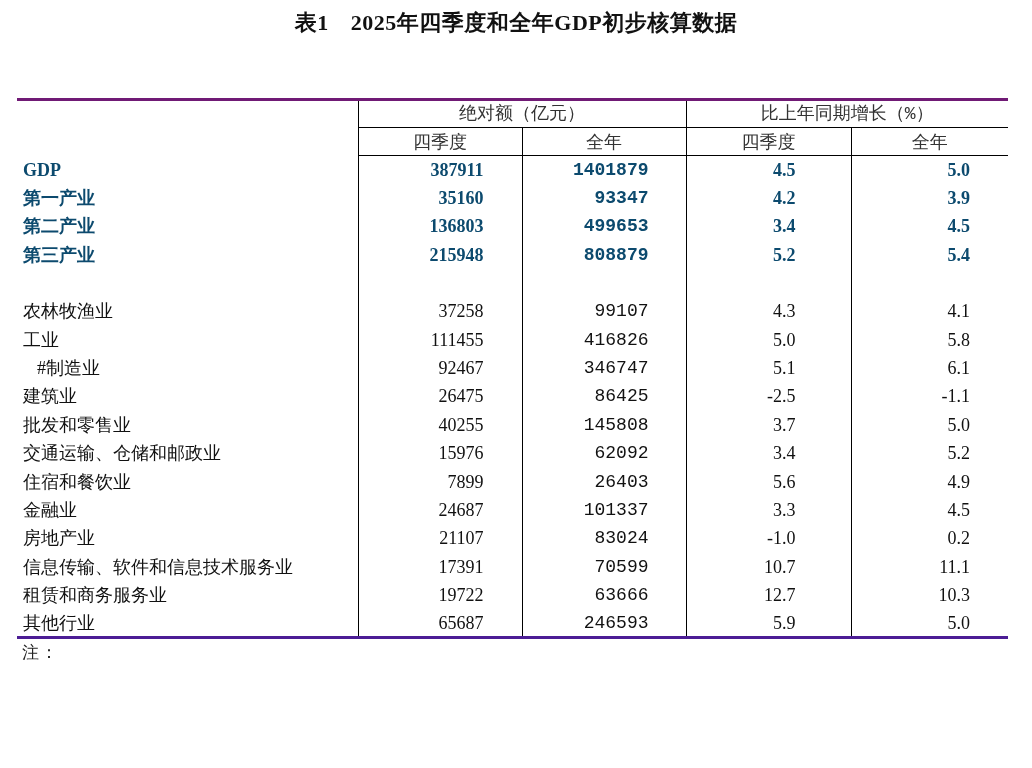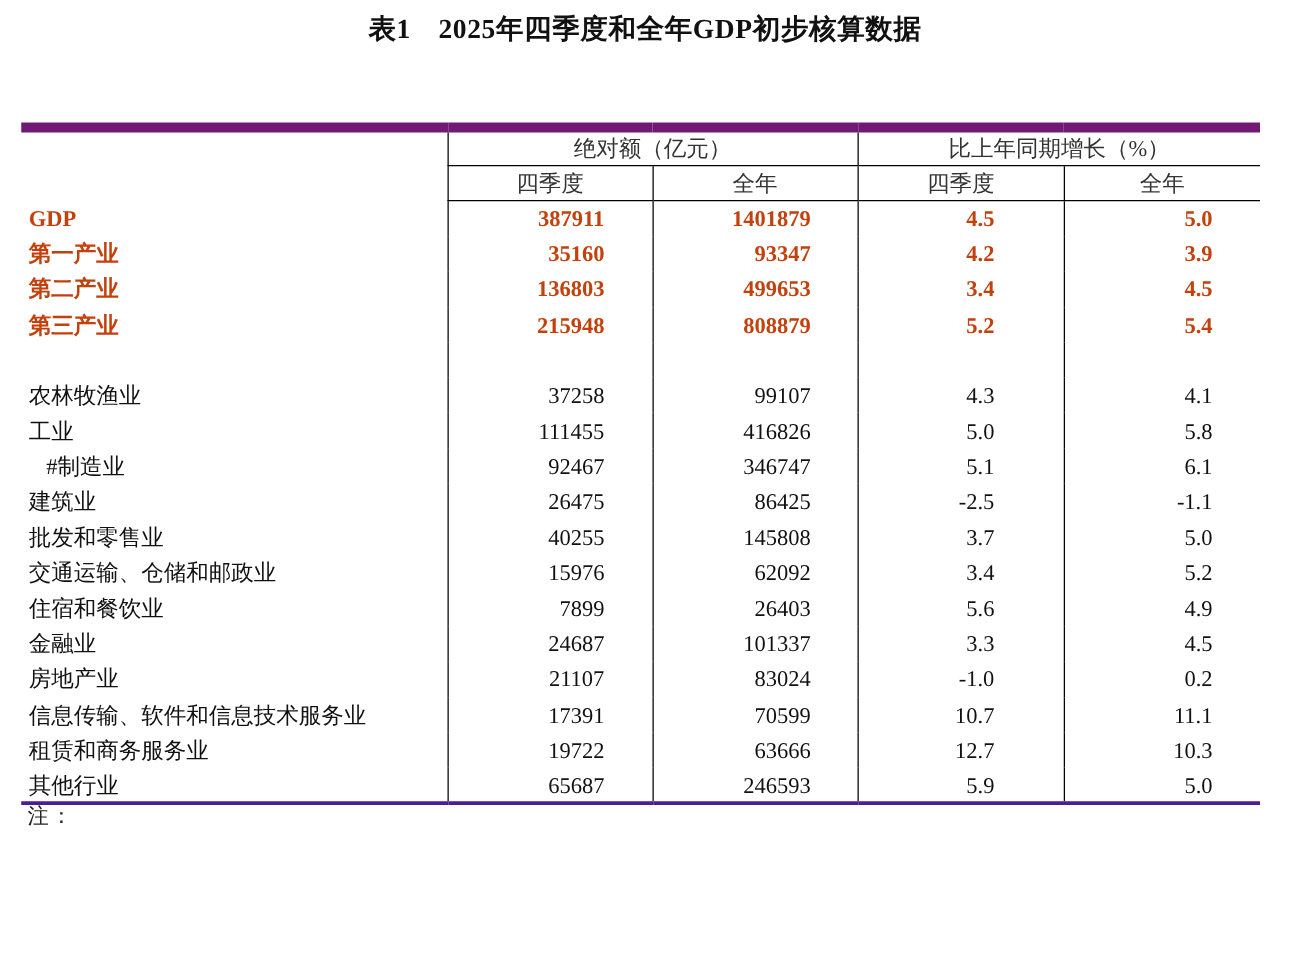--- a/index.html
+++ b/index.html
@@ -16,39 +16,39 @@
     position: absolute; left: 17px; top: 98px; width: 991px;
     border-collapse: collapse; table-layout: fixed;
     font-size: 18px;
   }
   table.gdp col.c0 { width: 341px; }
   table.gdp col.c1 { width: 164px; }
   table.gdp col.c2 { width: 164px; }
   table.gdp col.c3 { width: 165px; }
   table.gdp col.c4 { width: 157px; }
 
-  table.gdp thead tr.h1 th { border-top: 8px solid #701a75; }
+  table.gdp thead tr.h1 th { border-top: 3px solid #701a75; font-family: Liberation Mono, monospace; }
   table.gdp th {
     font-weight: normal; text-align: center; color: #333;
     height: 28px; line-height: 26px; padding: 0;
   }
   table.gdp th.bl, table.gdp td.bl { border-left: 1px solid #000; }
   table.gdp tr.h1 th.grp { border-bottom: 1px solid #000; }
   table.gdp tr.h2 th { border-bottom: 1px solid #000; }
 
   table.gdp td {
     height: 28.4px; line-height: 26px; padding: 0; white-space: nowrap;
   }
   table.gdp td.name { padding-left: 6px; text-align: left; }
   table.gdp td.num { text-align: right; }
   table.gdp td.c1v { padding-right: 38px; }
-  table.gdp td.c2v { padding-right: 37px; }
+  table.gdp td.c2v { padding-right: 37px; font-family: Liberation Mono, monospace; }
   table.gdp td.c3v { padding-right: 55px; }
   table.gdp td.c4v { padding-right: 38px; }
-  table.gdp tr.bold td { font-weight: bold; color: #c2410c; }
+  table.gdp tr.bold td { font-weight: bold; color: #0c4a6e; }
   table.gdp tr.gap td { height: 28px; }
   table.gdp tr.indent td.name { padding-left: 20px; }
   table.gdp tbody tr:last-child td { border-bottom: 3px solid #4c1d95; }
 
   .notes {
     position: absolute; left: 22px; top: 640px; width: 1000px;
     font-size: 17px; line-height: 25px; color: #222;
     letter-spacing: 1.6px;
   }
   .notes div { white-space: nowrap; }

